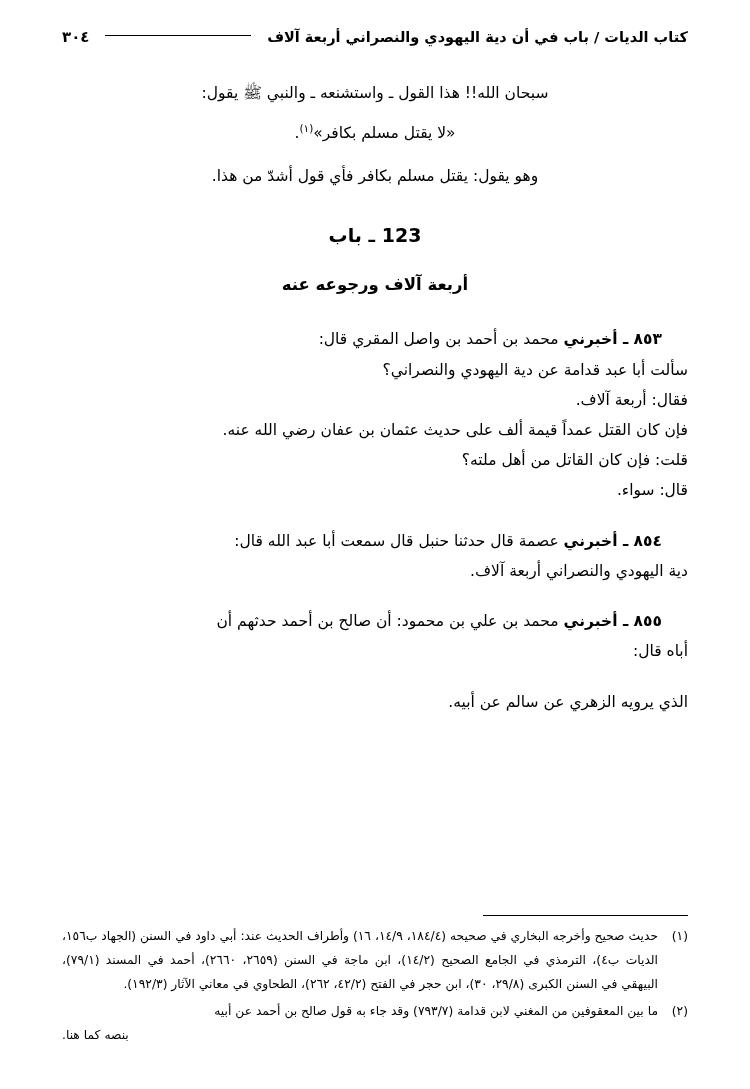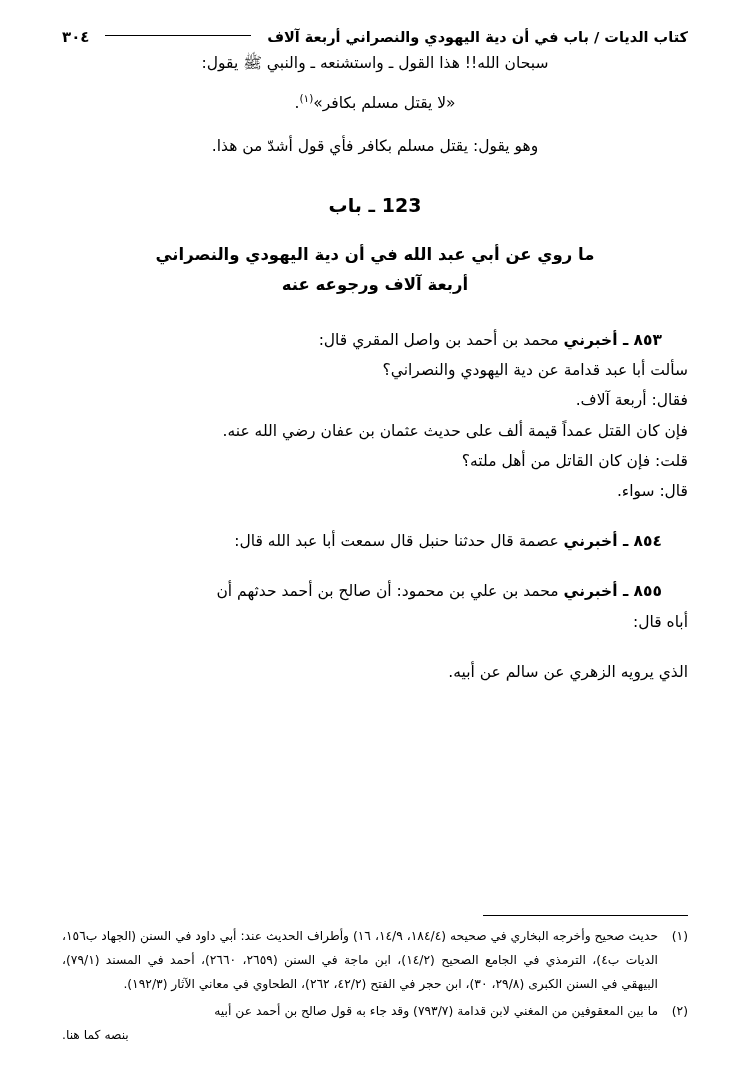--- a/index.html
+++ b/index.html
@@ -47,20 +47,21 @@
   }
   .page-number {
     font-size: 15px;
     font-weight: bold;
     white-space: nowrap;
     letter-spacing: 1px;
   }
 
   
   .body {
+    margin-top: 30px;
     font-size: 15.5px;
     line-height: 1.95;
     text-align: justify;
     direction: rtl;
   }
   .p {
     margin: 0 0 4px 0;
   }
   .center {
     text-align: center;
@@ -162,37 +163,37 @@
     <p class="p center">سبحان الله!! هذا القول ـ واستشنعه ـ والنبي ﷺ يقول:</p>
 
     <p class="quote-line">
       <span>«لا يقتل مسلم بكافر»</span><sup class="fn">(١)</sup><span>.</span>
     </p>
 
     <p class="p center">وهو يقول: يقتل مسلم بكافر فأي قول أشدّ من هذا.</p>
 
     <div class="bab-number">123 ـ باب</div>
     <div class="bab-title">
-      <div>ما روي عن أبي عبد الله في أن دية اليهودي والنصراني</div>
       <div>أربعة آلاف ورجوعه عنه</div>
     </div>
 
     <div class="narration">
       <p class="indent-right"><span class="lead">٨٥٣ ـ أخبرني</span><span> محمد بن أحمد بن واصل المقري قال:</span></p>
       <p>سألت أبا عبد قدامة عن دية اليهودي والنصراني؟</p>
       <p>فقال: أربعة آلاف.</p>
       <p>فإن كان القتل عمداً قيمة ألف على حديث عثمان بن عفان رضي الله عنه.</p>
       <p>قلت: فإن كان القاتل من أهل ملته؟</p>
       <p>قال: سواء.</p>
     </div>
 
     <div class="gap"></div>
 
     <div class="narration">
       <p class="indent-right"><span class="lead">٨٥٤ ـ أخبرني</span><span> عصمة قال حدثنا حنبل قال سمعت أبا عبد الله قال:</span></p>
+      <p>دية اليهودي والنصراني أربعة آلاف.</p>
     </div>
 
     <div class="gap"></div>
 
     <div class="narration">
       <p class="indent-right"><span class="lead">٨٥٥ ـ أخبرني</span><span> محمد بن علي بن محمود: أن صالح بن أحمد حدثهم أن</span></p>
       <p>أباه قال:</p>
     </div>
 
     <div class="gap"></div>

